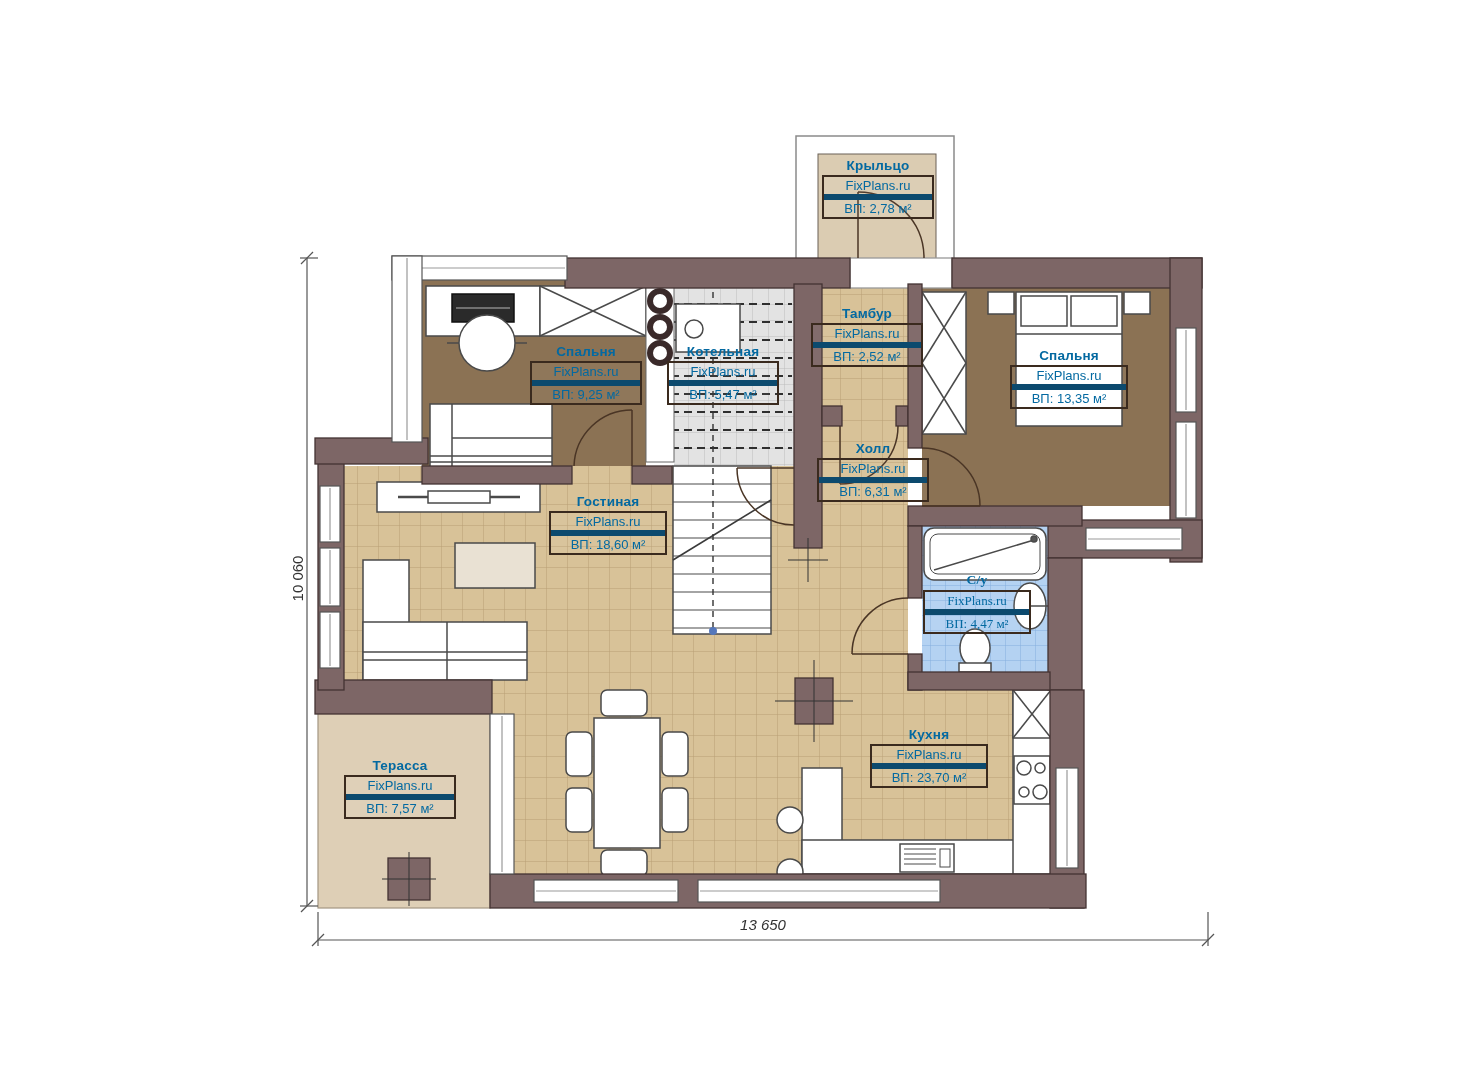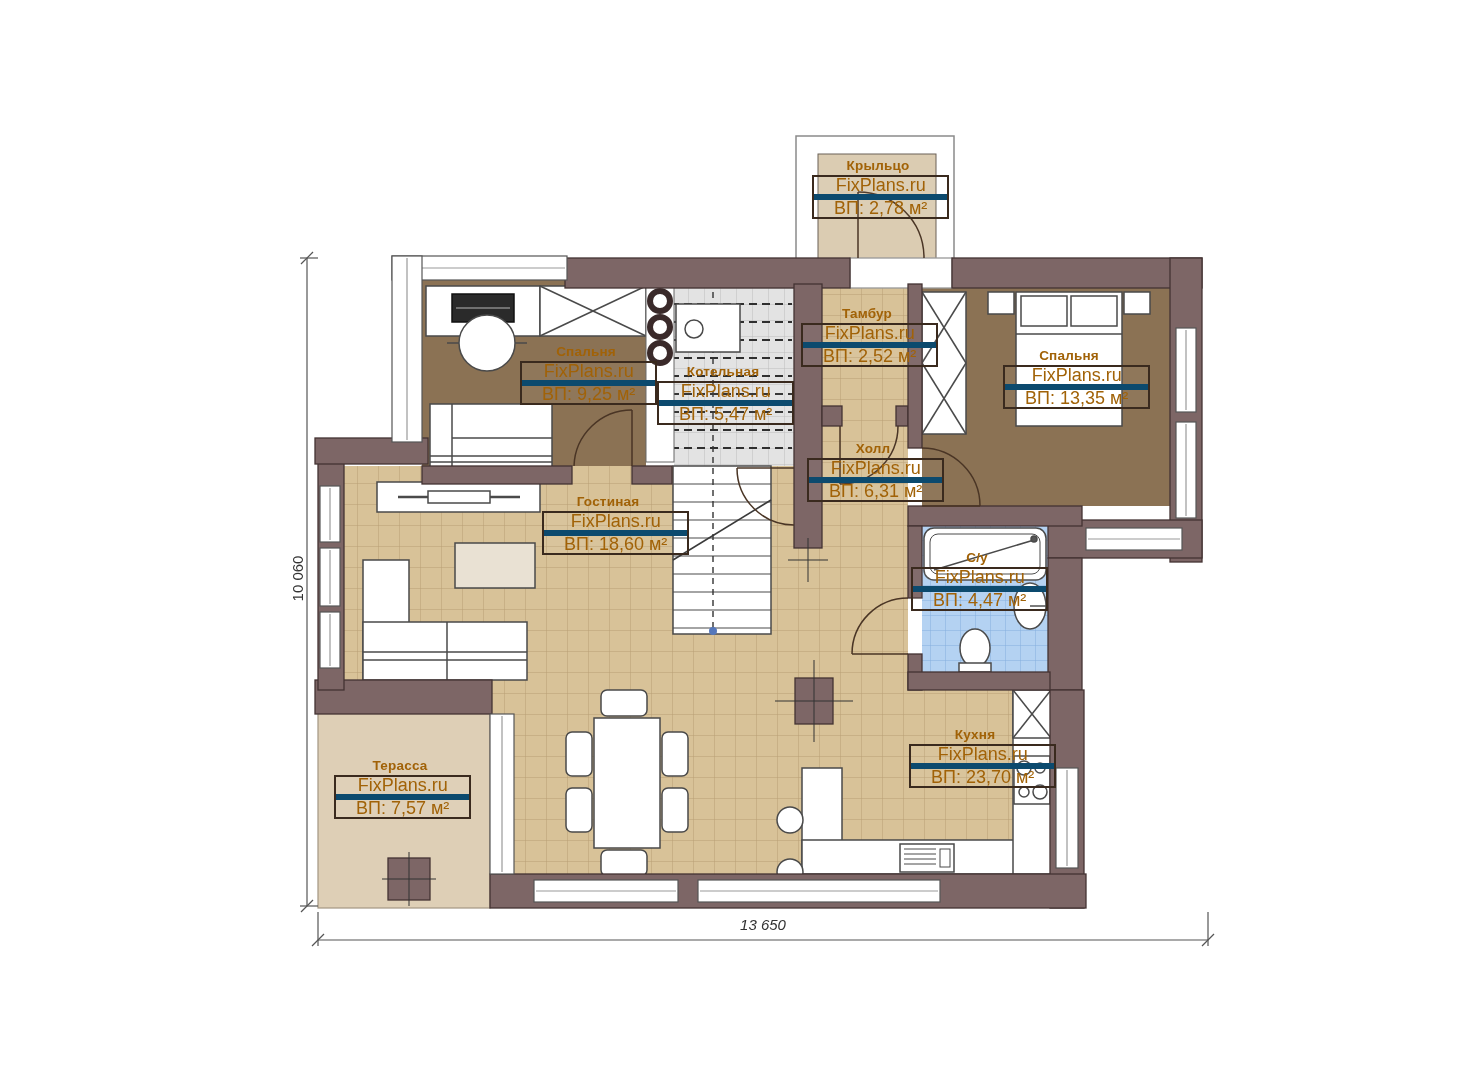--- a/index.html
+++ b/index.html
@@ -1,32 +1,32 @@
 <!DOCTYPE html>
 <html><head>
 <meta charset="utf-8">
 <style>
   html,body{margin:0;padding:0;background:#ffffff;}
   body{font-family:"Liberation Sans", sans-serif;}
   #plan{position:relative;width:1473px;height:1080px;background:#ffffff;overflow:hidden;}
   #plan svg{position:absolute;left:0;top:0;}
-  .room-label{position:absolute;width:132px;text-align:center;color:#a16207;z-index:5;}
+  .room-label{position:absolute;width:132px;text-align:center;color:#0369a1;z-index:5;}
   .room-name{font-size:13.5px;font-weight:bold;margin-bottom:2px;letter-spacing:.2px;}
   .boxes{display:inline-flex;flex-direction:column;border:2px solid #3a2a1e;background:rgba(255,255,255,0.04);}
-  .lbl-row{font-size:18px;line-height:17px;padding:0 20px;white-space:nowrap;}
+  .lbl-row{font-size:13px;line-height:17px;padding:0 20px;white-space:nowrap;}
   .lbl-row + .lbl-row{border-top:6px solid #0c4a6e;}
   #lbl-porch{left:812px;top:158px;}
   #lbl-bedroom1{left:520px;top:344px;}
-  #lbl-boiler{left:657px;top:364px;}
+  #lbl-boiler{left:657px;top:344px;}
   #lbl-tambour{left:801px;top:306px;}
   #lbl-bedroom2{left:1003px;top:348px;}
   #lbl-hall{left:807px;top:441px;}
   #lbl-living{left:542px;top:494px;}
-  #lbl-bathroom{left:911px;top:550px;}
-  #lbl-kitchen{left:863px;top:727px;margin-left:46px;}
+  #lbl-bathroom{left:911px;top:572px;font-family:Liberation Serif, serif;}
+  #lbl-kitchen{left:863px;top:727px;}
   #lbl-terrace{left:334px;top:758px;}
   .dim-label{position:absolute;font-size:15px;color:#333;z-index:4;width:90px;text-align:center;}
   #dim-width{left:718px;top:916px;font-style:italic;}
   #dim-height{left:252px;top:570px;transform:rotate(-90deg);transform-origin:center center;}
 </style>
 </head>
 <body>
 
 <div id="plan">
 

